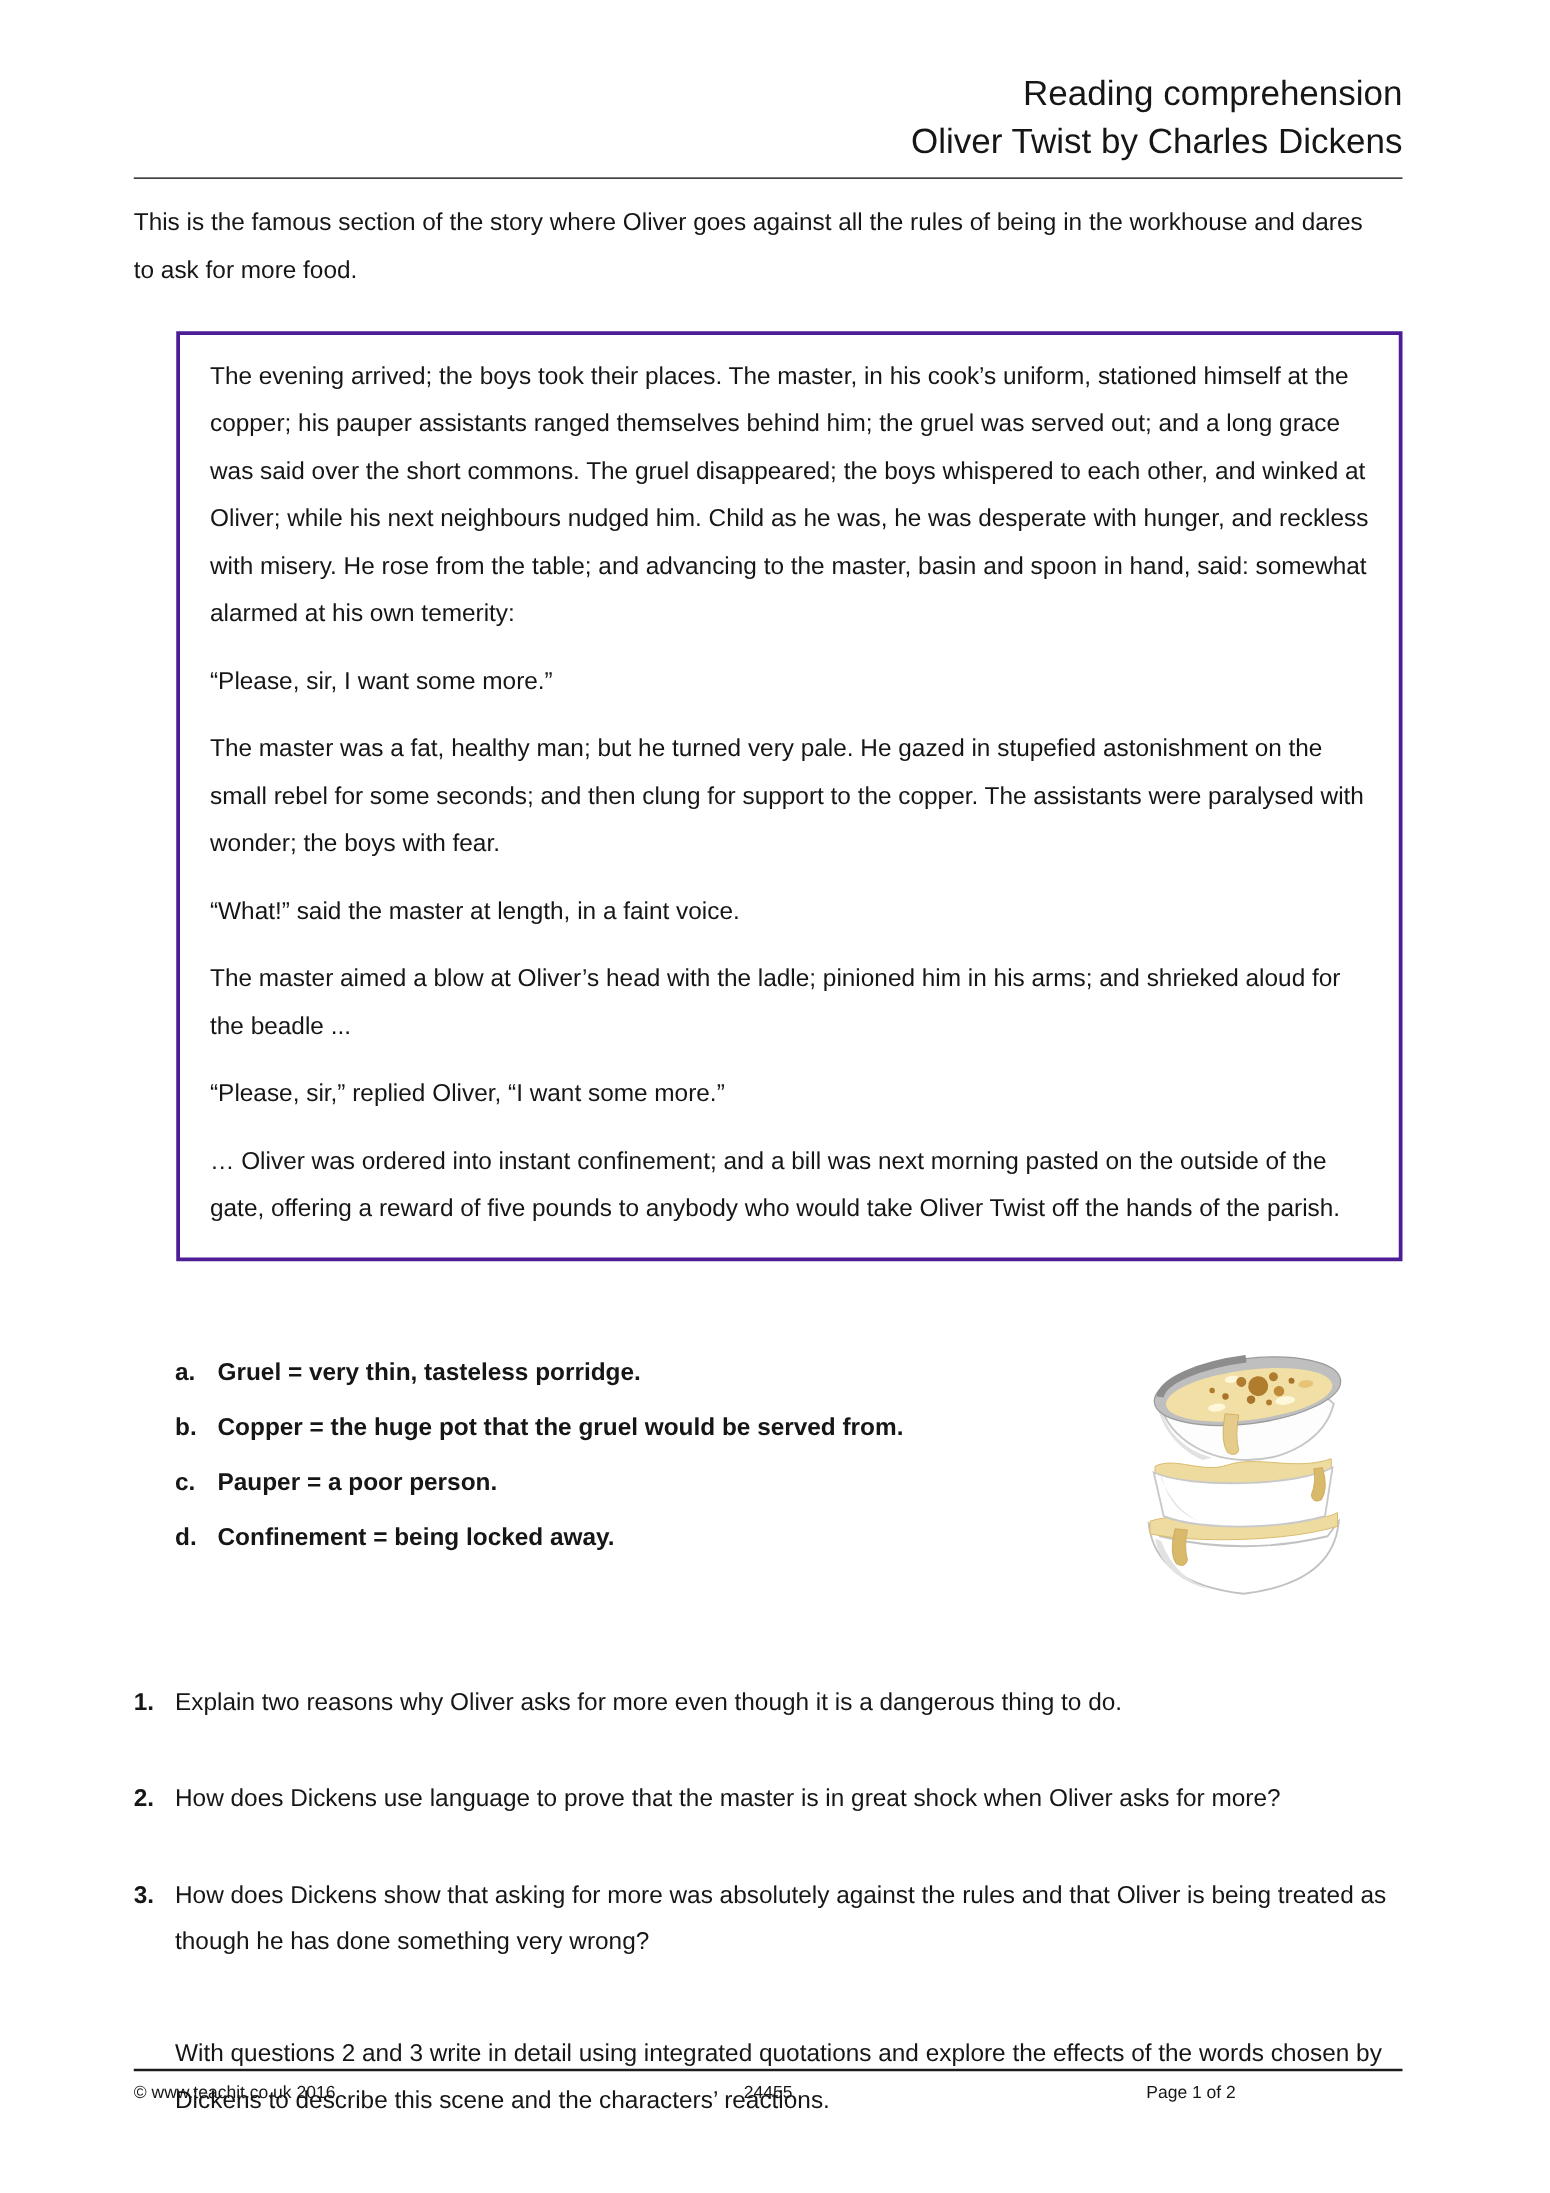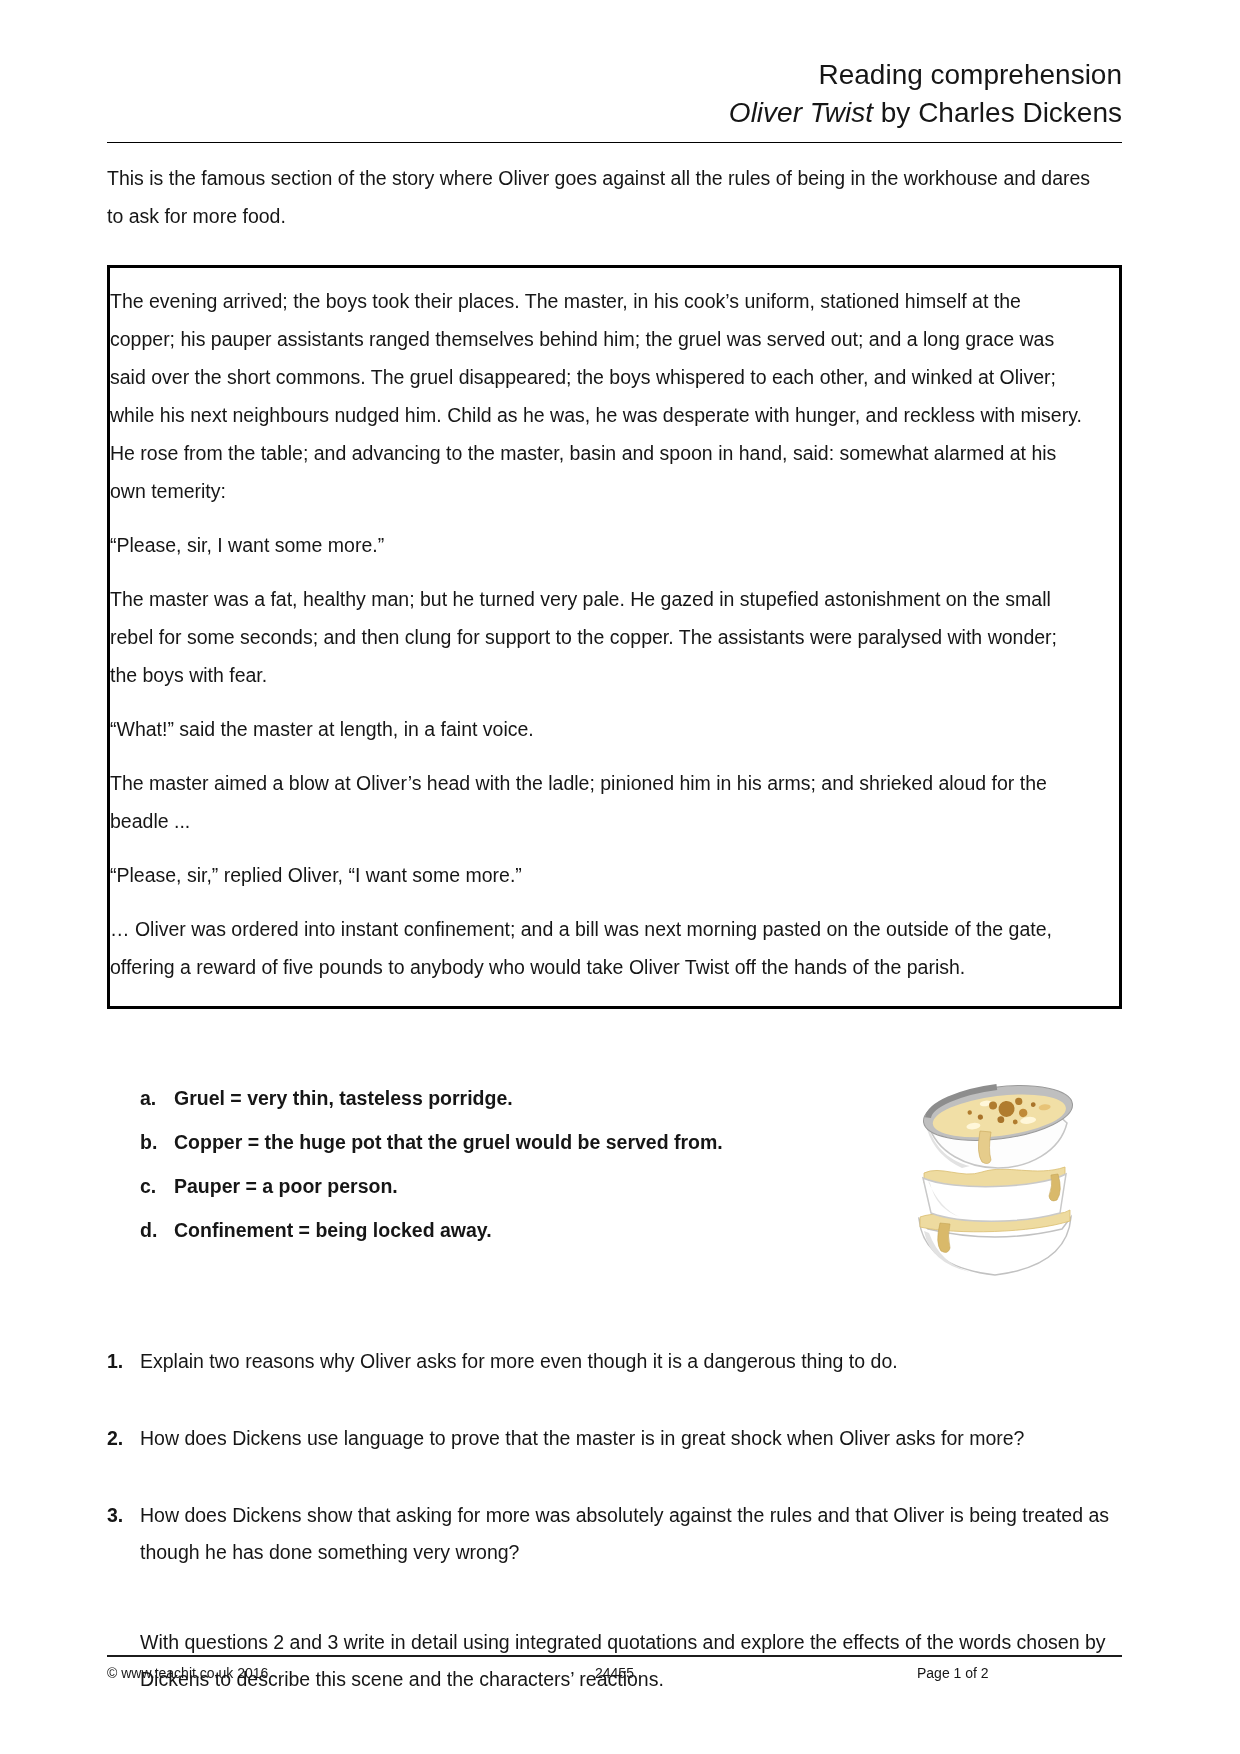--- a/index.html
+++ b/index.html
@@ -8,28 +8,28 @@
     font-family:"Liberation Sans","DejaVu Sans",sans-serif;color:#161616;
     overflow:hidden;
   }
   .page{position:relative;width:1240px;height:1754px;}
   .content{margin:0 118px 0 107px;}
 
   
   .header{padding-top:56px;text-align:right;border-bottom:1px solid #000000;padding-bottom:10px;}
   .header .title{font-size:28px;line-height:38px;}
   .header .subtitle{font-size:28px;line-height:38px;}
-  .header .subtitle .italic{font-style:italic;}
+  .header .subtitle .italic{}
 
   
   .intro{margin-top:16px;font-size:19.5px;line-height:38px;max-width:990px;}
 
   
   .excerpt-box{
-    margin-top:30px;border:3px solid #000000;padding:14px 18px 20px 0;
+    margin-top:30px;border:3px solid #4c1d95;padding:14px 18px 20px 24px;margin-left:34px;
   }
   .excerpt-box p{
     margin:0 0 16px 0;font-size:19.5px;line-height:38px;max-width:978px;
   }
   .excerpt-box p:last-child{margin-bottom:0;}
 
   
   .vocab-row{margin-top:62px;display:flex;align-items:flex-start;}
   .vocab-list{flex:1;margin-left:33px;padding-top:14px;}
   .vocab-item{display:flex;font-weight:bold;font-size:19.5px;line-height:26px;margin-bottom:18px;}

